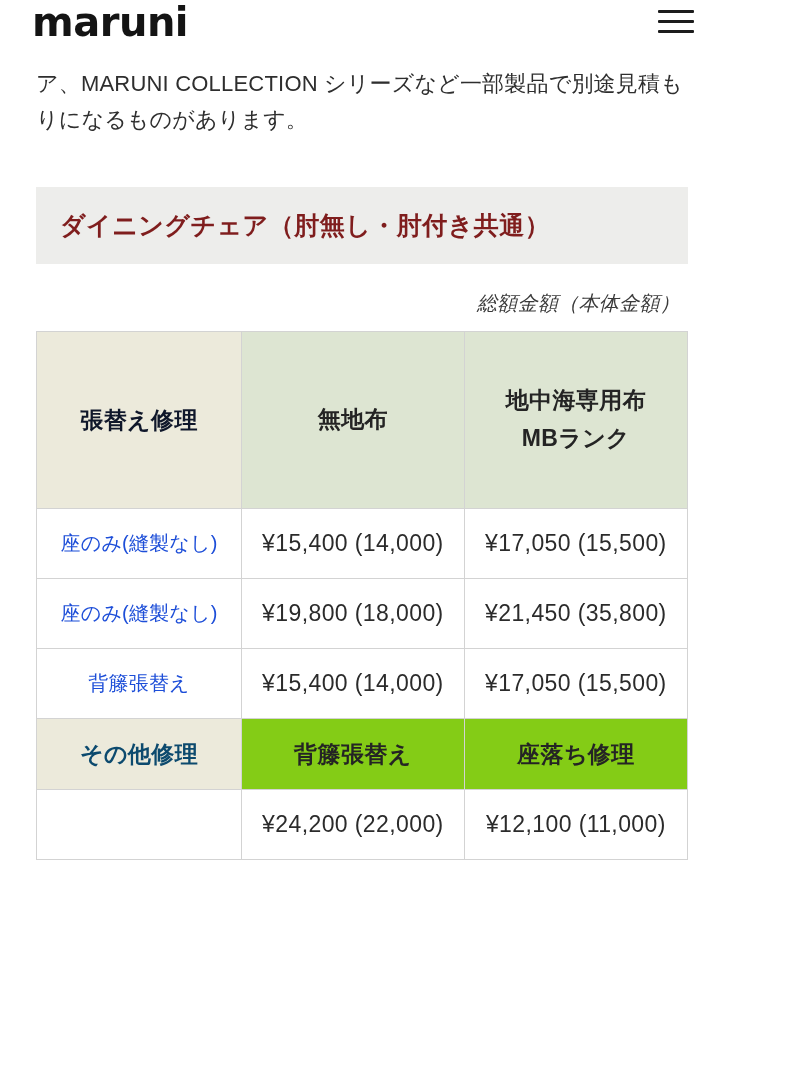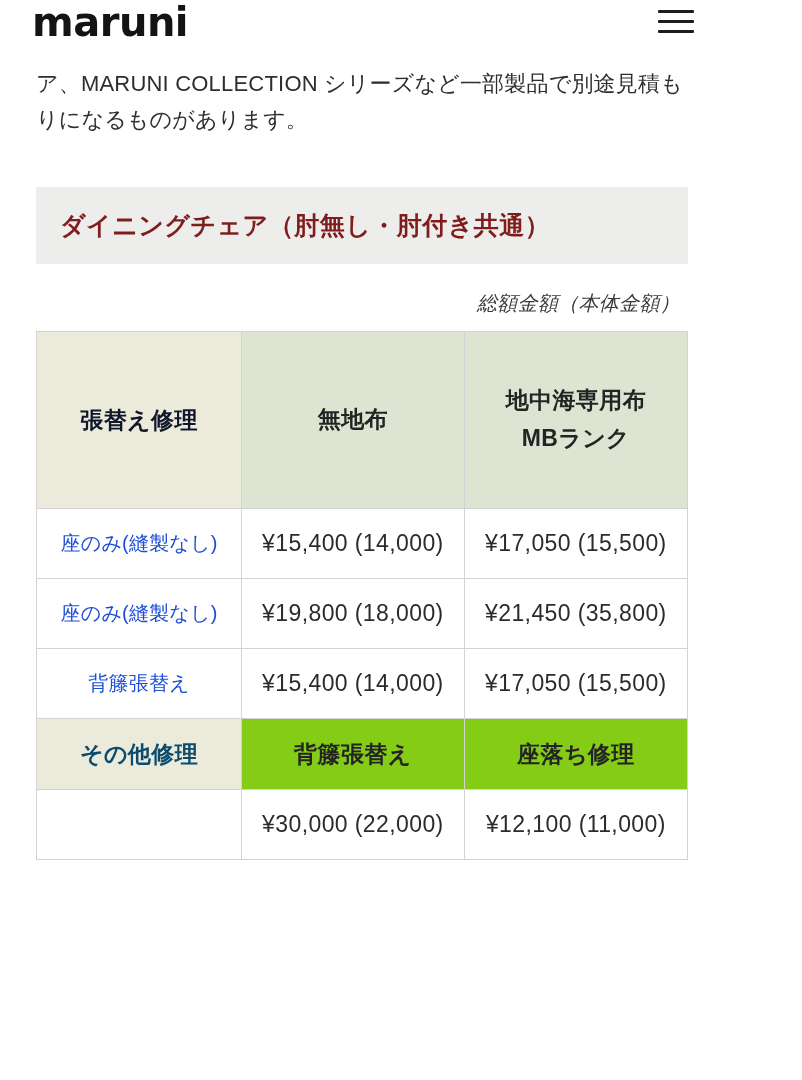--- a/index.html
+++ b/index.html
@@ -223,20 +223,20 @@
           <td class="cell-price">¥15,400 (14,000)</td>
           <td class="cell-price">¥17,050 (15,500)</td>
         </tr>
         <tr>
           <td class="sub-head-label">その他修理</td>
           <td class="sub-head-fabric">背籐張替え</td>
           <td class="sub-head-fabric">座落ち修理</td>
         </tr>
         <tr>
           <td class="cell-empty"></td>
-          <td class="cell-price">¥30,000 (22,000)</td>
+          <td class="cell-price">¥24,200 (22,000)</td>
           <td class="cell-price">¥12,100 (11,000)</td>
         </tr>
       </tbody>
     </table>
   </div>
 
 </div>
 
 </body></html>

